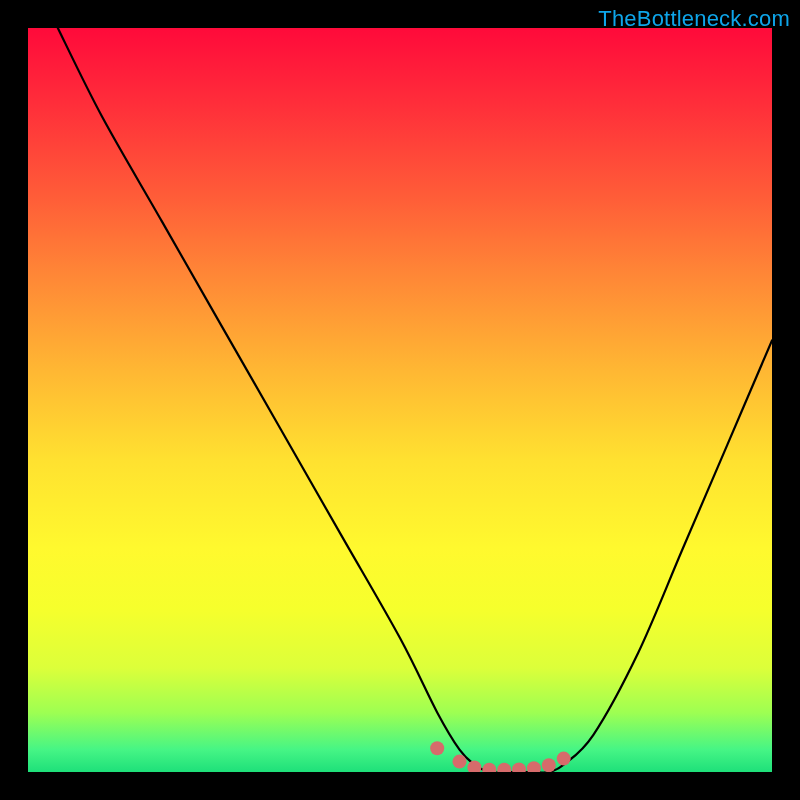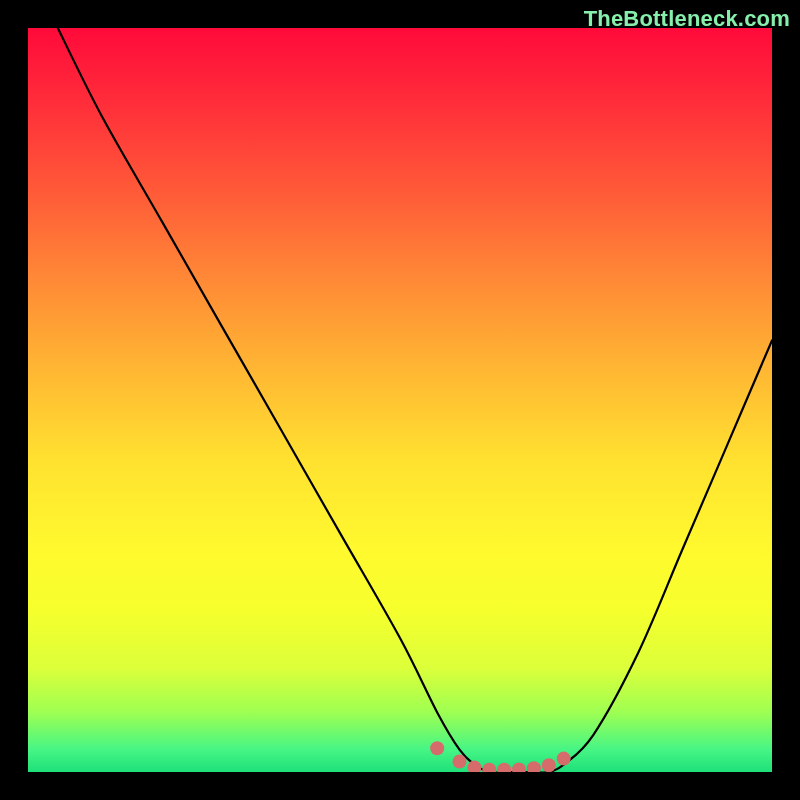--- a/index.html
+++ b/index.html
@@ -30,22 +30,22 @@
       #46f585 97%,
       #1ee07a 100%
     );
   }
   .watermark {
     position: absolute;
     top: 6px;
     right: 10px;
     font-family: Arial, Helvetica, sans-serif;
     font-size: 22px;
-    font-weight: 700;
-    color: #86efac;
+    font-weight: 400;
+    color: #0ea5e9;
     letter-spacing: 0.2px;
     user-select: none;
   }
   svg.curve {
     position: absolute;
     left: 0; top: 0;
     width: 100%;
     height: 100%;
   }
 </style>

